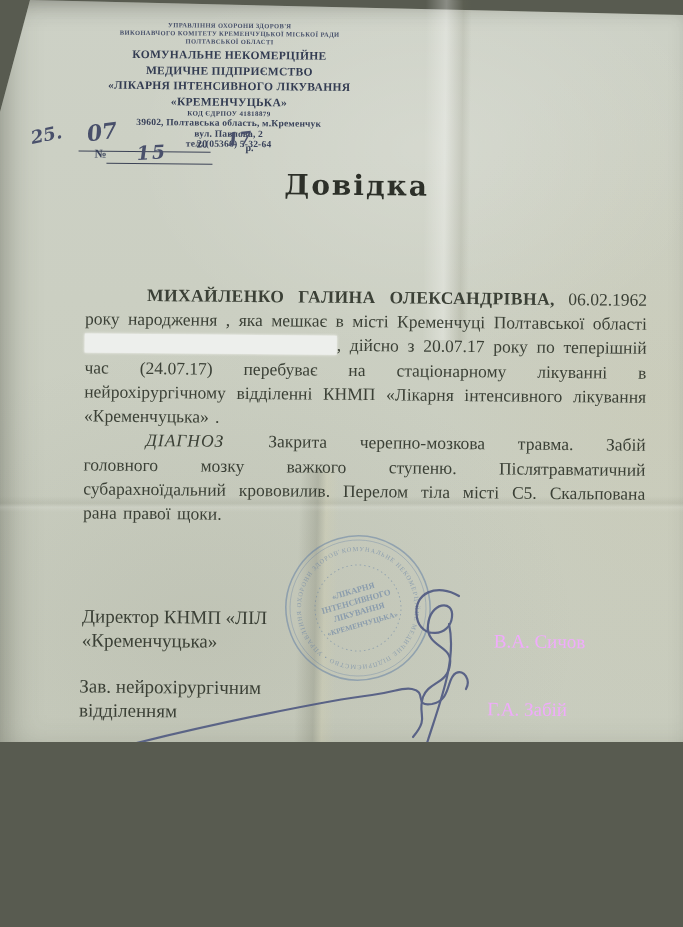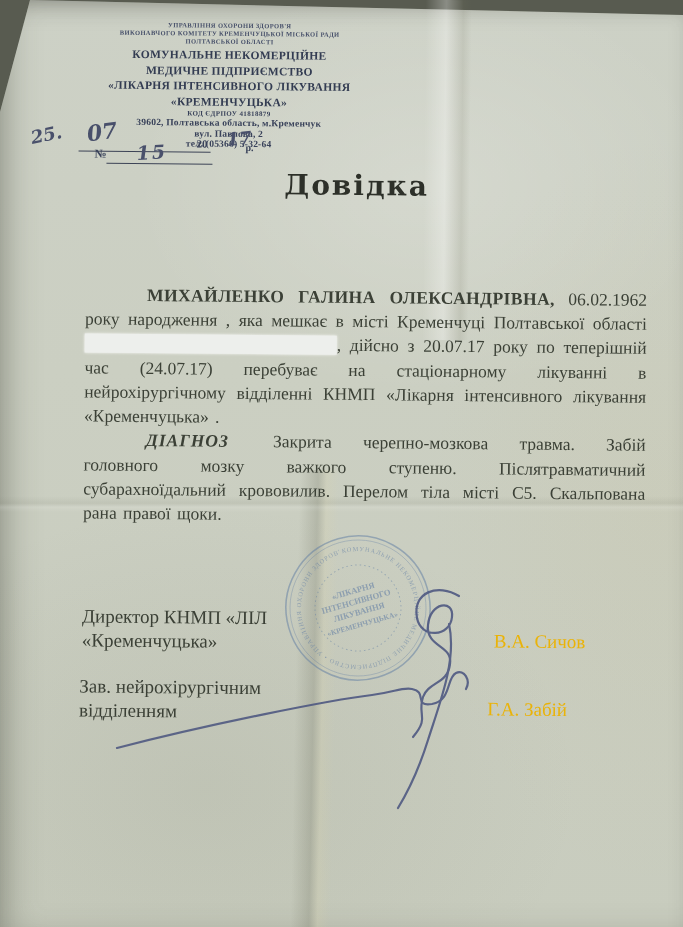--- a/index.html
+++ b/index.html
@@ -2,21 +2,21 @@
 <html><head>
 <meta charset="utf-8">
 <style>
   html,body{margin:0;padding:0;}
   body{
     width:683px;height:927px;
     background:#585b50;
     font-family:"Liberation Serif", serif;
     overflow:hidden;
   }
-  .photo{position:relative;width:683px;height:927px;background:#585b50;overflow:hidden;}
+  .photo{position:relative;width:683px;height:742px;background:#585b50;overflow:hidden;}
 
   
   .paper{
     position:absolute;inset:0;
     background:
       radial-gradient(ellipse 420px 300px at 62% 20%, rgba(255,255,255,.18), transparent 70%),
       radial-gradient(ellipse 500px 380px at 30% 85%, rgba(110,112,92,.10), transparent 75%),
       radial-gradient(ellipse 300px 500px at 96% 55%, rgba(196,180,130,.10), transparent 75%),
       linear-gradient(180deg,#cdd1c6 0%,#cbcfc2 40%,#c8ccbe 100%);
     clip-path:polygon(30px 0, 100% 15px, 100% 100%, 0 100%, 0 112px);
@@ -67,26 +67,26 @@
   }
 
   
   .bodytext{position:absolute;left:88px;top:282px;width:562px;font-size:17.5px;line-height:1.385;color:#3b4036;}
   .bodytext p{margin:0;text-align:justify;text-indent:62px;word-spacing:2px;}
   .patient-name{font-weight:bold;letter-spacing:.4px;}
   .redaction{
     display:inline-block;width:252px;height:19px;vertical-align:-4px;
     background:#edefec;box-shadow:0 0 3px rgba(255,255,255,.9);
   }
-  .diag-label{font-weight:bold;font-style:italic;letter-spacing:1px;}
+  .diag-label{font-weight:normal;font-style:italic;letter-spacing:1px;}
   .diag-gap{display:inline-block;width:44px;}
 
   
   .sig-label{position:absolute;font-size:19px;line-height:24px;color:#3b4036;}
-  .sig-name{position:absolute;font-size:19px;color:#eab308;}
+  .sig-name{position:absolute;font-size:19px;color:#f0abfc;}
   .lbl-director{left:88px;top:604px;}
   .name-sychov{left:500px;top:626px;}
   .lbl-neuro{left:86px;top:674px;}
   .name-stryuk{left:494px;top:694px;}
 
   .seal{position:absolute;left:281px;top:531px;width:154px;height:154px;transform:rotate(-16deg);opacity:.62;}
   .ink{position:absolute;inset:0;pointer-events:none;}
 </style>
 </head>
 <body>

